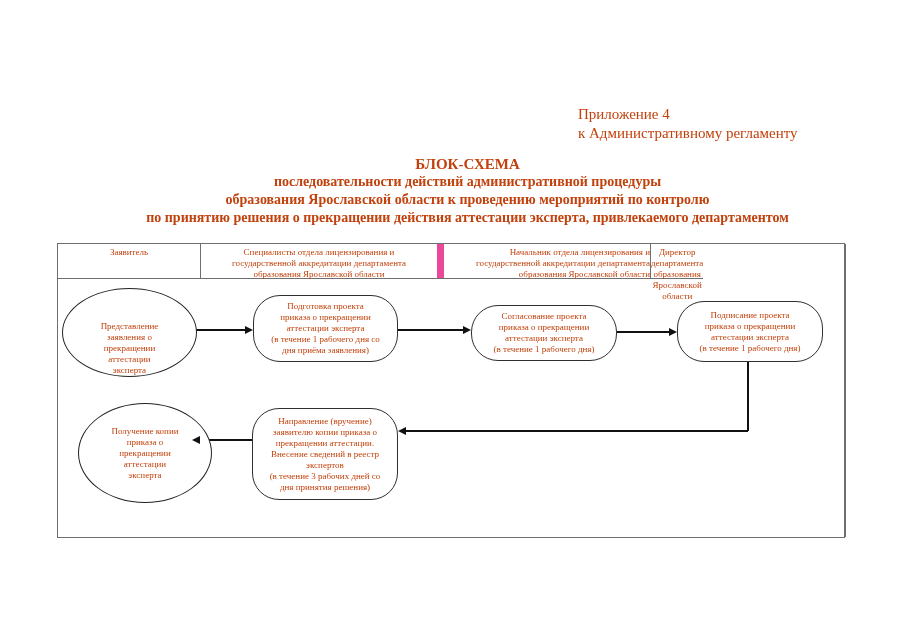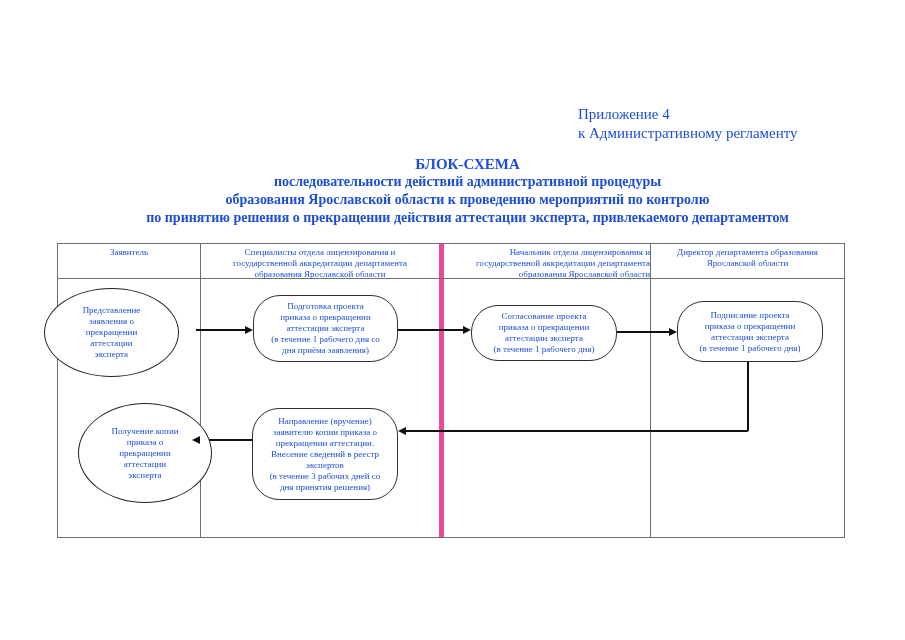--- a/index.html
+++ b/index.html
@@ -3,21 +3,21 @@
 <meta charset="utf-8">
 <style>
   * { margin: 0; padding: 0; box-sizing: border-box; }
   html, body { background: #ffffff; }
   .page {
     position: relative;
     width: 905px;
     height: 568px;
     background: #ffffff;
     font-family: "Liberation Serif", "DejaVu Serif", serif;
-    color: #1d4ed8;
+    color: #c2410c;
     overflow: hidden;
   }
   
   .appendix {
     position: absolute;
     left: 578px;
     top: 105px;
     font-size: 15px;
     line-height: 19px;
     text-align: left;
@@ -36,57 +36,57 @@
   .doc-title .t-sub  { font-size: 14px; line-height: 18px; }
   
   .swimlane-table {
     position: absolute;
     left: 57px;
     top: 243px;
     width: 788px;
     height: 295px;
     border: 1px solid #6e6e6e;
     display: flex;
-    flex-direction: column;
+    flex-direction: row;
   }
   .header-row {
     display: flex;
     height: 35px;
     border-bottom: 1px solid #6e6e6e;
   }
   .body-row { display: flex; flex: 1; }
   .cell { height: 100%; }
   .hcell {
     font-size: 9px;
     line-height: 11px;
     text-align: center;
     white-space: pre-line;
     padding-top: 3px;
   }
   .c1 { width: 143px; border-right: 1px solid #6e6e6e; }
-  .c2 { width: 243px; border-right: 5px solid #ec4899; }
+  .c2 { width: 243px; border-right: 7px solid #ec4899; }
   .c3 { width: 207px; border-right: 1px solid #6e6e6e; text-align: right; }
   .c4 { flex: 1; text-align: center; }
   
   .node {
     position: absolute;
     display: flex;
     align-items: center;
     justify-content: center;
     text-align: center;
     font-size: 9px;
     line-height: 11px;
     background: #ffffff;
     z-index: 2;
     border-radius: 27px;
   }
   .node span { white-space: pre-line; display: block; }
   .rect    { border: 1.4px solid #2f2f2f; }
   .ellipse { border: 1.5px solid #232323; border-radius: 50%; }
-  #node-start   { left: 44px;  top: 288px; width: 135px; height: 89px; }
+  #node-start   { left: 62px;  top: 288px; width: 135px; height: 89px; align-items: flex-end; }
   #node-prepare { left: 253px; top: 295px; width: 145px; height: 67px; }
   #node-approve { left: 471px; top: 305px; width: 146px; height: 56px; }
   #node-sign    { left: 677px; top: 301px; width: 146px; height: 61px; }
   #node-end     { left: 42px;  top: 403px; width: 134px; height: 100px; margin-left: 36px; }
   #node-deliver { left: 252px; top: 408px; width: 146px; height: 92px; }
   
   .hline, .vline { position: absolute; background: #111111; z-index: 1; }
   .hline { height: 1.6px; }
   .vline { width: 1.6px; }
   .ahead {

